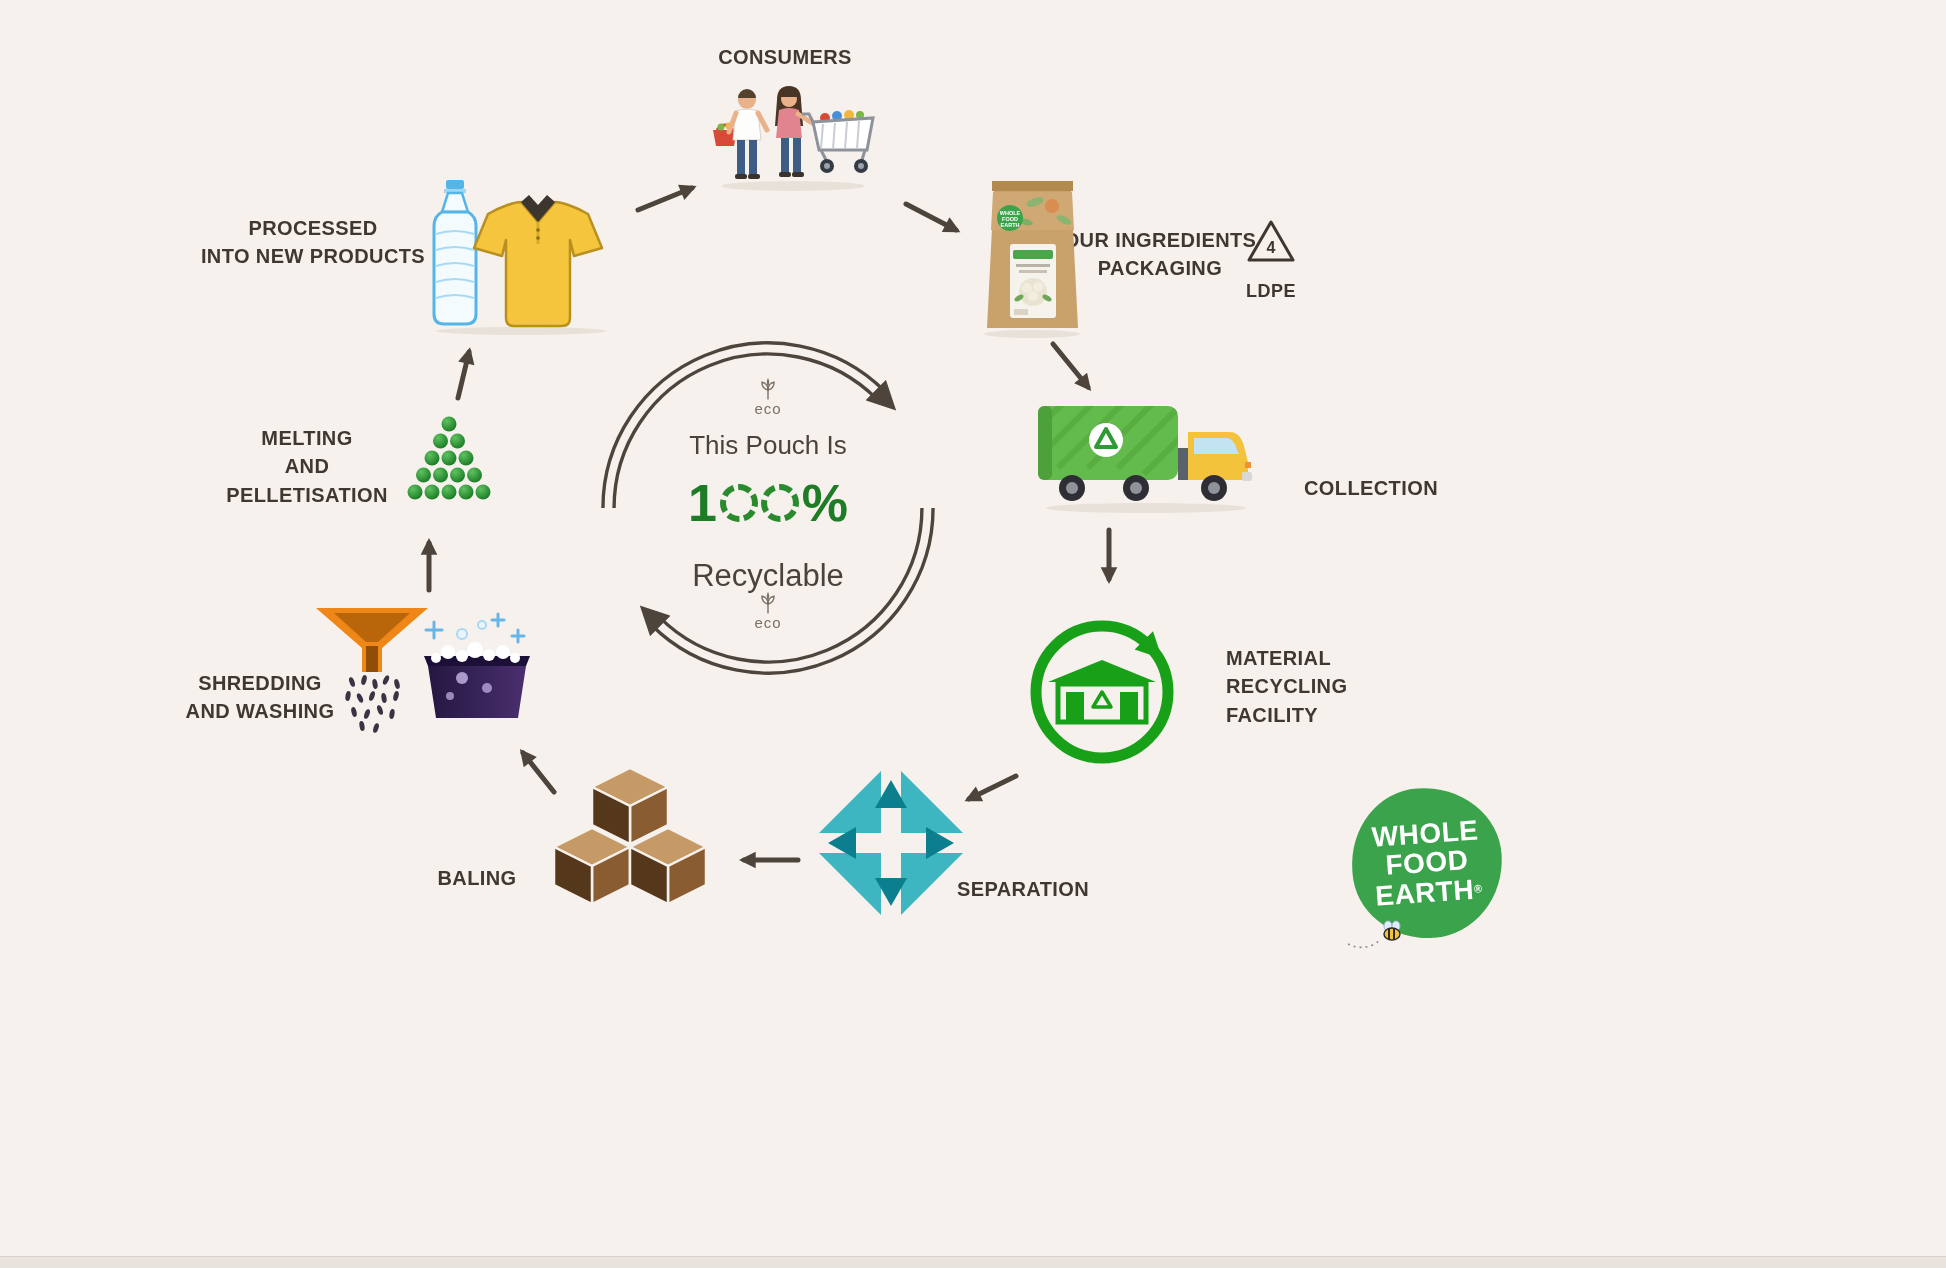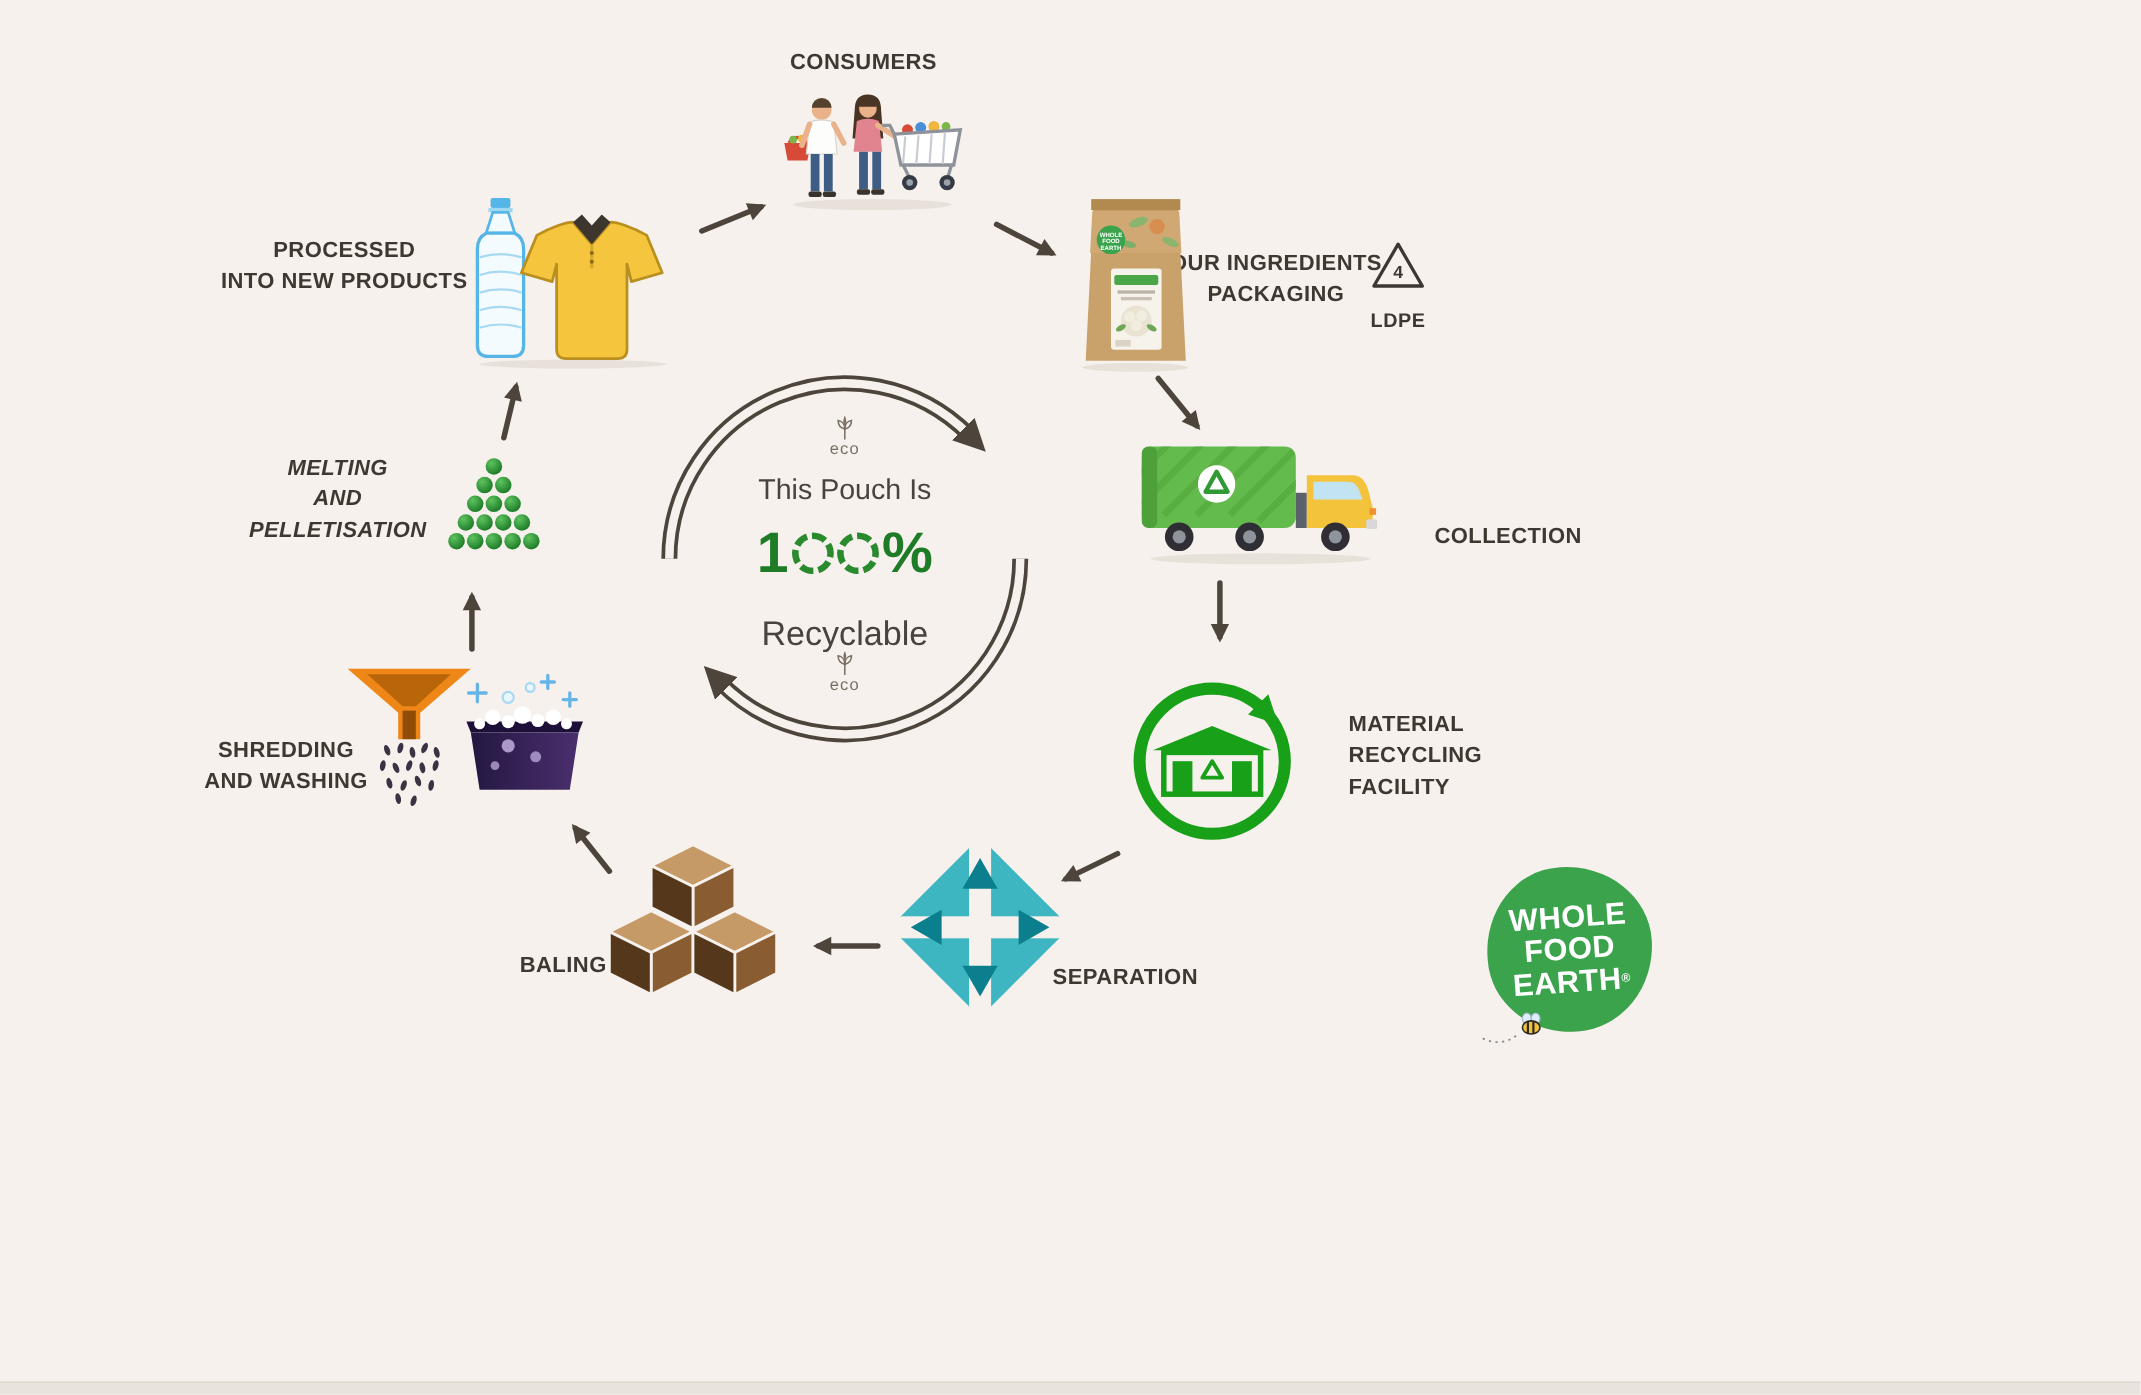--- a/index.html
+++ b/index.html
@@ -116,24 +116,24 @@
   </div>
 
   <div class="lbl" style="left:785px;top:57px;">CONSUMERS</div>
   <div class="lbl" style="left:1160px;top:254px;">OUR INGREDIENTS
 PACKAGING</div>
   <div class="lbl" style="left:1339px;top:488px;margin-left:32px;">COLLECTION</div>
   <div class="lbl lbl-left" style="left:1226px;top:687px;">MATERIAL
 RECYCLING
 FACILITY</div>
   <div class="lbl" style="left:1023px;top:889px;">SEPARATION</div>
-  <div class="lbl" style="left:504px;top:878px;padding-left:16px;">BALING</div>
+  <div class="lbl" style="left:469px;top:878px;padding-left:16px;">BALING</div>
   <div class="lbl" style="left:260px;top:697px;">SHREDDING
 AND WASHING</div>
-  <div class="lbl" style="left:307px;top:454px;font-style:italic;">MELTING
+  <div class="lbl" style="left:307px;top:467px;">MELTING
 AND
 PELLETISATION</div>
   <div class="lbl" style="left:313px;top:242px;">PROCESSED
 INTO NEW PRODUCTS</div>
 
   <svg class="abs" style="left:705px;top:82px;" width="180" height="125" viewBox="0 0 180 125">
     <ellipse cx="88" cy="104" rx="72" ry="5" fill="#e8e1da"></ellipse>
 
     <path d="M8 48 L32 48 L29 64 L11 64 Z" fill="#d84a38"></path>
     <path d="M12 48 Q20 38 28 48" stroke="#d84a38" stroke-width="3" fill="none"></path>

